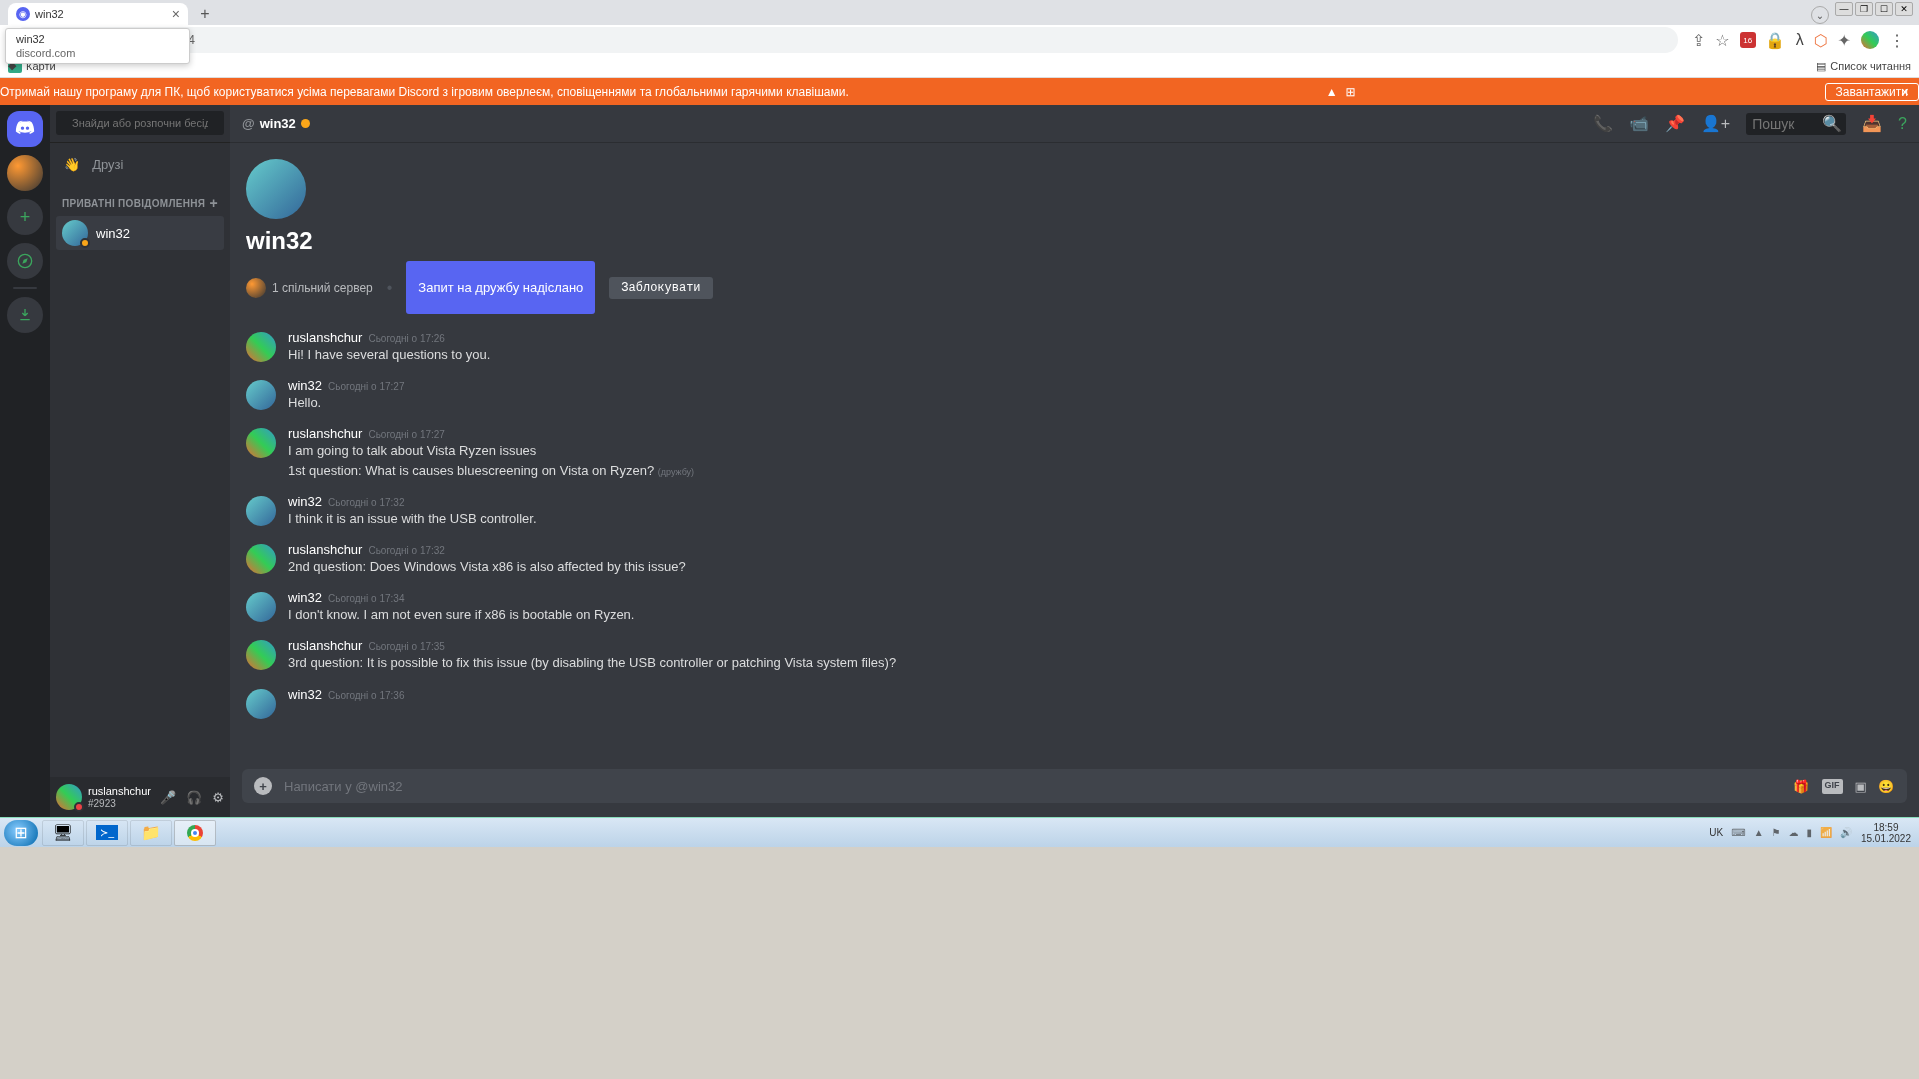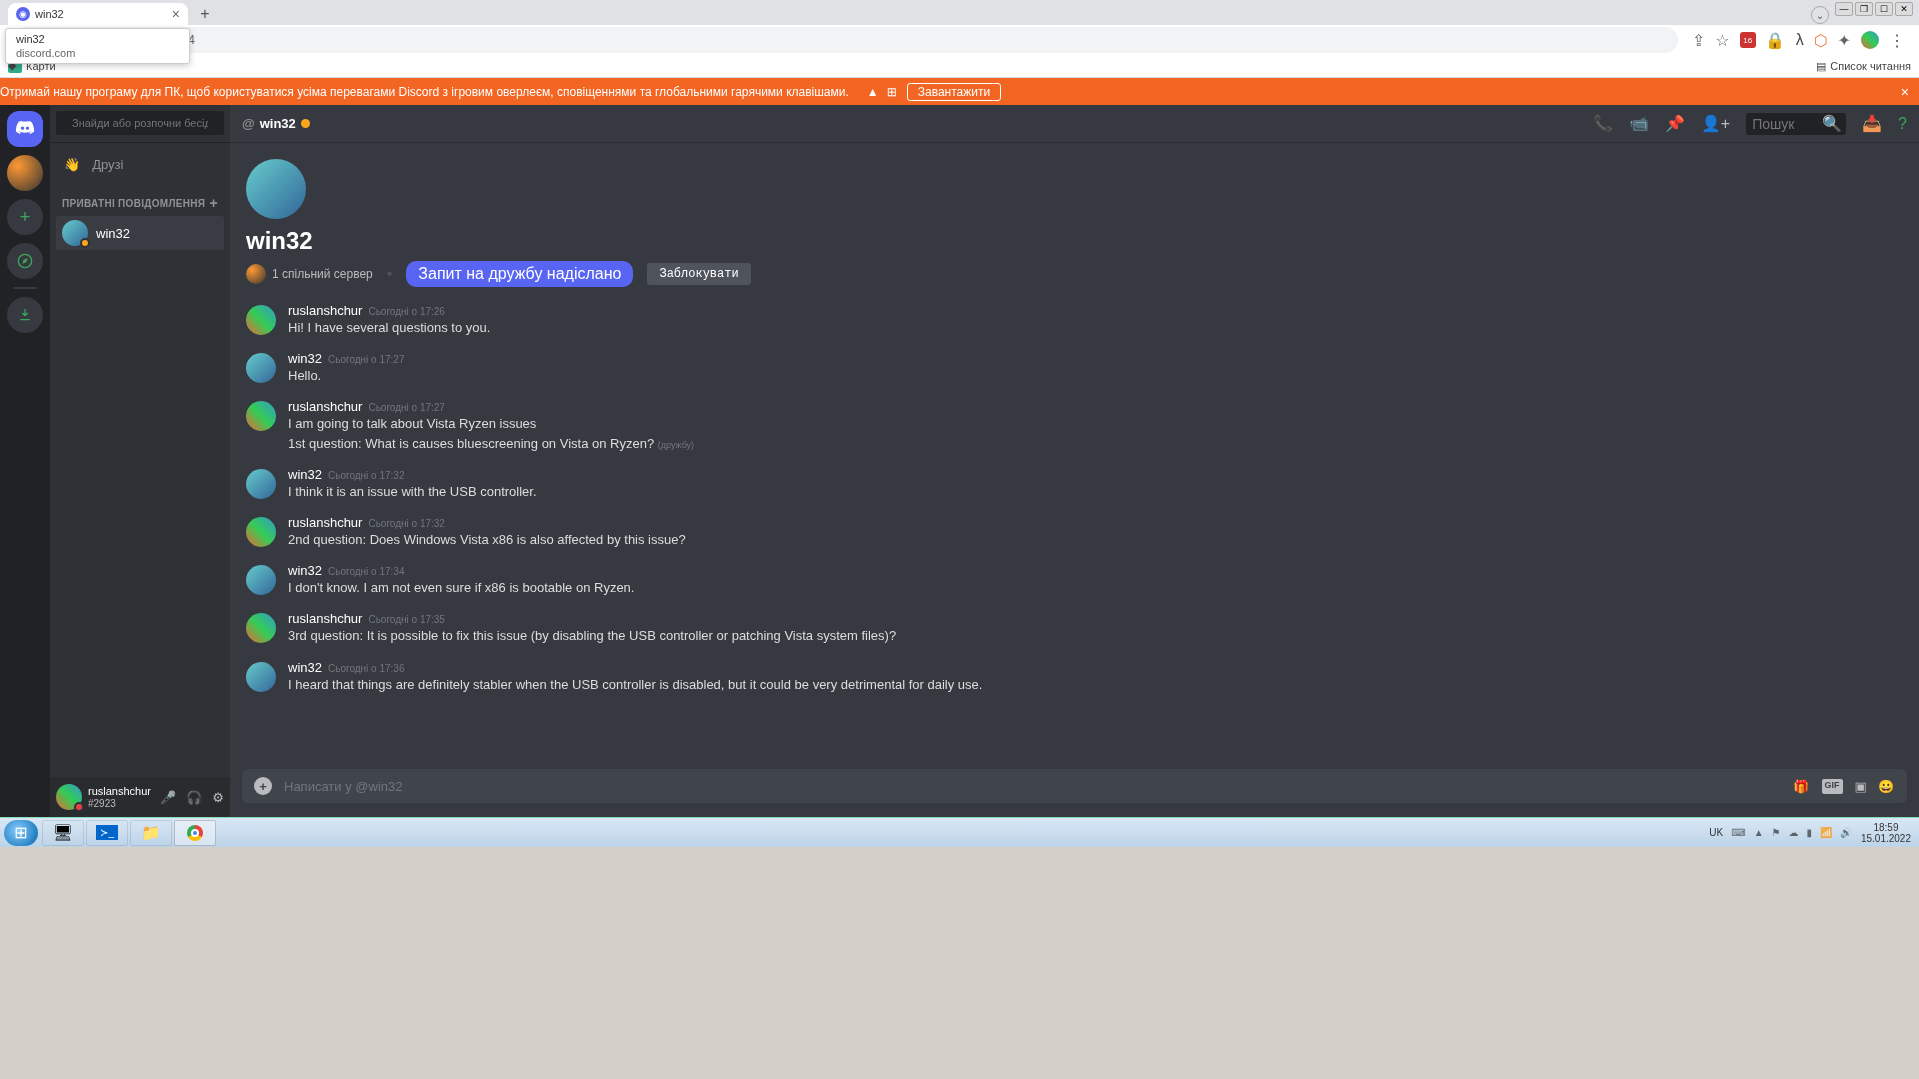--- a/index.html
+++ b/index.html
@@ -30,21 +30,21 @@
 
 
 .autocomplete { position: absolute; left: 5px; top: 28px; width: 185px; background: #fff; border: 1px solid #ccc; border-radius: 3px; box-shadow: 0 2px 6px rgba(0,0,0,.2); padding: 4px 10px; z-index: 100; }
 .autocomplete .ac-title { font-size: 11px; color: #333; margin-bottom: 2px; }
 .autocomplete .ac-url { font-size: 11px; color: #666; }
 
 
 .discord-app { display: flex; height: 712px; }
 
 
-.download-banner { height: 27px; background: #f26522; color: #fff; display: flex; align-items: center; justify-content: flex-start; font-size: 12px; gap: 10px; position: relative; }
+.download-banner { height: 27px; background: #f26522; color: #fff; display: flex; align-items: center; justify-content: space-between; font-size: 12px; gap: 10px; position: relative; }
 .banner-icons { display: flex; gap: 8px; }
 .banner-btn { background: transparent; border: 1px solid #fff; color: #fff; padding: 1px 10px; border-radius: 3px; font-size: 12px; }
 .banner-close { position: absolute; right: 10px; color: #fff; font-size: 14px; }
 
 
 .server-rail { width: 50px; background: #202225; display: flex; flex-direction: column; align-items: center; padding-top: 6px; gap: 8px; }
 .server-pill { width: 36px; height: 36px; border-radius: 12px; display: flex; align-items: center; justify-content: center; }
 .dm-home { background: #5865f2; color: #fff; }
 .server-icon1 { background: radial-gradient(circle at 30% 30%, #f93, #333); border-radius: 50%; }
 .add-server { background: #36393f; color: #3ba55d; border-radius: 50%; font-size: 18px; }
@@ -84,21 +84,21 @@
 
 .chat-scroll { flex: 1; overflow-y: auto; padding: 12px 16px; }
 .dm-intro { padding: 4px 0 12px; }
 .avatar-lg { width: 60px; height: 60px; border-radius: 50%; background: linear-gradient(135deg,#6cc,#369); margin-bottom: 8px; position: relative; }
 .intro-name { font-size: 24px; font-weight: 700; color: #fff; margin-bottom: 6px; }
 .intro-text { color: #b9bbbe; font-size: 12px; margin-bottom: 12px; }
 .intro-text .mention { color: #fff; font-weight: 600; }
 .intro-actions { display: flex; align-items: center; gap: 14px; }
 .mutual { color: #b9bbbe; font-size: 12px; display: flex; align-items: center; gap: 6px; }
 .mutual-icon { width: 20px; height: 20px; border-radius: 50%; background: radial-gradient(circle at 30% 30%, #f93, #333); }
-.btn-primary { background: #5865f2; color: #fff; border: none; padding: 4px 12px; border-radius: 10px; font-size: 16px; }
+.btn-primary { background: #5865f2; color: #fff; border: none; padding: 19px 12px; border-radius: 3px; font-size: 13px; }
 .btn-secondary { background: #4f545c; color: #fff; border: none; padding: 4px 12px; border-radius: 3px; font-size: 12px; font-family: Liberation Mono, monospace; }
 
 .date-divider { display: flex; align-items: center; margin: 12px 0; }
 .date-divider::before, .date-divider::after { content: ''; flex: 1; height: 1px; background: #40444b; }
 .date-divider span { padding: 0 8px; color: #72767d; font-size: 10px; }
 
 .message { display: flex; gap: 12px; padding: 4px 0 10px; }
 .msg-avatar { width: 30px; height: 30px; border-radius: 50%; flex-shrink: 0; margin-top: 2px; }
 .av-ruslan { background: linear-gradient(45deg,#e63,#3c5,#39c); }
 .av-win32 { background: linear-gradient(135deg,#6cc,#369); }
@@ -360,21 +360,20 @@
         <div class="msg-text">3rd question: It is possible to fix this issue (by disabling the USB controller or patching Vista system files)?</div>
       </div>
     </div>
     <div class="message">
       <div class="msg-avatar av-win32"></div>
       <div class="msg-body">
         <div class="msg-header">
           <span class="msg-author">win32</span>
           <span class="msg-time">Сьогодні о 17:36</span>
         </div>
-        <div class="msg-text">I heard that things are definitely stabler when the USB controller is disabled, but it could be very detrimental for daily use.</div>
       </div>
     </div>
         </div>
     </div>
 
     <div class="chat-input-wrap">
       <div class="chat-input">
         <div class="attach-btn">+</div>
         <input placeholder="Написати у @win32" style="">
         <div class="input-tools">

